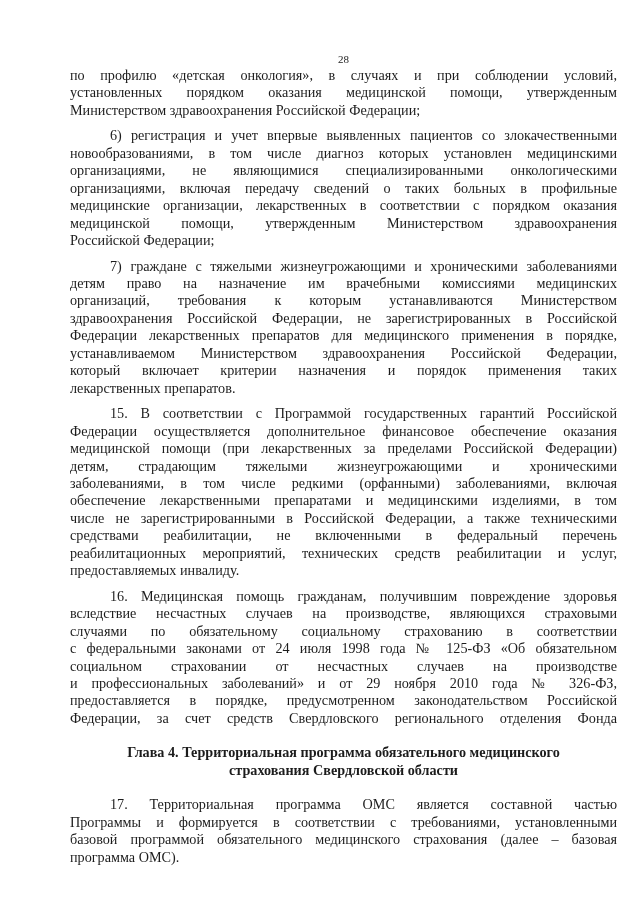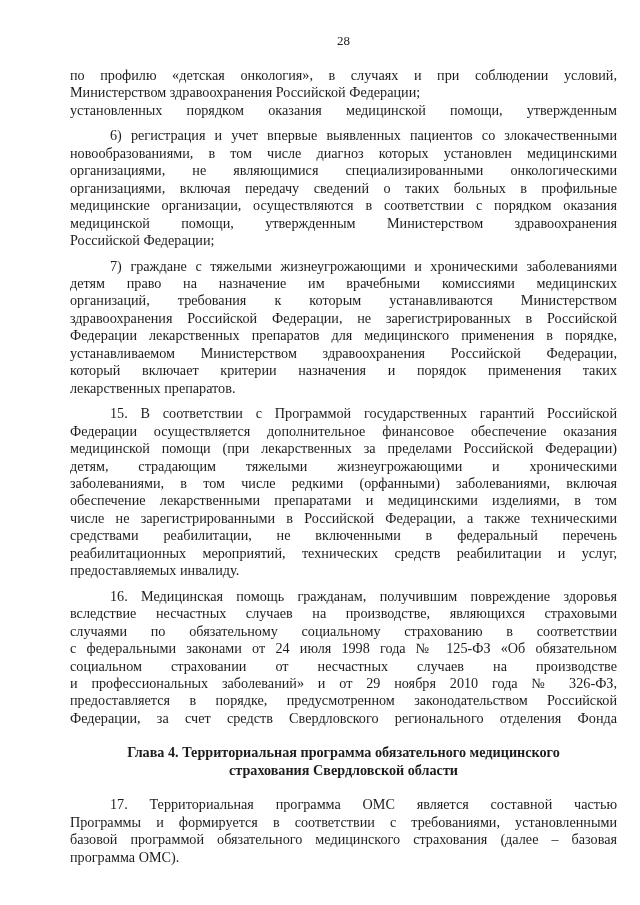--- a/index.html
+++ b/index.html
@@ -11,25 +11,25 @@
     position: relative;
     width: 640px;
     height: 905px;
     background: #ffffff;
     overflow: hidden;
     font-family: "Liberation Serif", "DejaVu Serif", serif;
     color: #1c1c1c;
   }
   .page-number {
     position: absolute;
-    top: 32px;
+    top: 51px;
     left: 62px;
     width: 563px;
     text-align: center;
-    font-size: 13px;
+    font-size: 11px;
     line-height: 17px;
   }
   .text-block {
     position: absolute;
     top: 59px;
     left: 62px;
     width: 563px;
     font-size: 14.2px;
   }
   .block { margin: 8px; }
@@ -58,29 +58,29 @@
   }
 </style>
 </head>
 <body>
 
 <main class="page">
   <header class="page-number">28</header>
   <section class="text-block">
       <div class="block paragraph">
         <p class="line just">по профилю «детская онкология», в случаях и при соблюдении условий,</p>
+        <p class="line just">установленных порядком оказания медицинской помощи, утвержденным</p>
         <p class="line">Министерством здравоохранения Российской Федерации;</p>
-        <p class="line just">установленных порядком оказания медицинской помощи, утвержденным</p>
       </div>
       <div class="block paragraph">
         <p class="line just indent">6) регистрация и учет впервые выявленных пациентов со злокачественными</p>
         <p class="line just">новообразованиями, в том числе диагноз которых установлен медицинскими</p>
         <p class="line just">организациями, не являющимися специализированными онкологическими</p>
         <p class="line just">организациями, включая передачу сведений о таких больных в профильные</p>
-        <p class="line just">медицинские организации, осуществляются в соответствии с порядком оказания</p>
+        <p class="line just">медицинские организации, лекарственных в соответствии с порядком оказания</p>
         <p class="line just">медицинской помощи, утвержденным Министерством здравоохранения</p>
         <p class="line">Российской Федерации;</p>
       </div>
       <div class="block paragraph">
         <p class="line just indent">7) граждане с тяжелыми жизнеугрожающими и хроническими заболеваниями</p>
         <p class="line just">детям право на назначение им врачебными комиссиями медицинских</p>
         <p class="line just">организаций, требования к которым устанавливаются Министерством</p>
         <p class="line just">здравоохранения Российской Федерации, не зарегистрированных в Российской</p>
         <p class="line just">Федерации лекарственных препаратов для медицинского применения в порядке,</p>
         <p class="line just">устанавливаемом Министерством здравоохранения Российской Федерации,</p>

